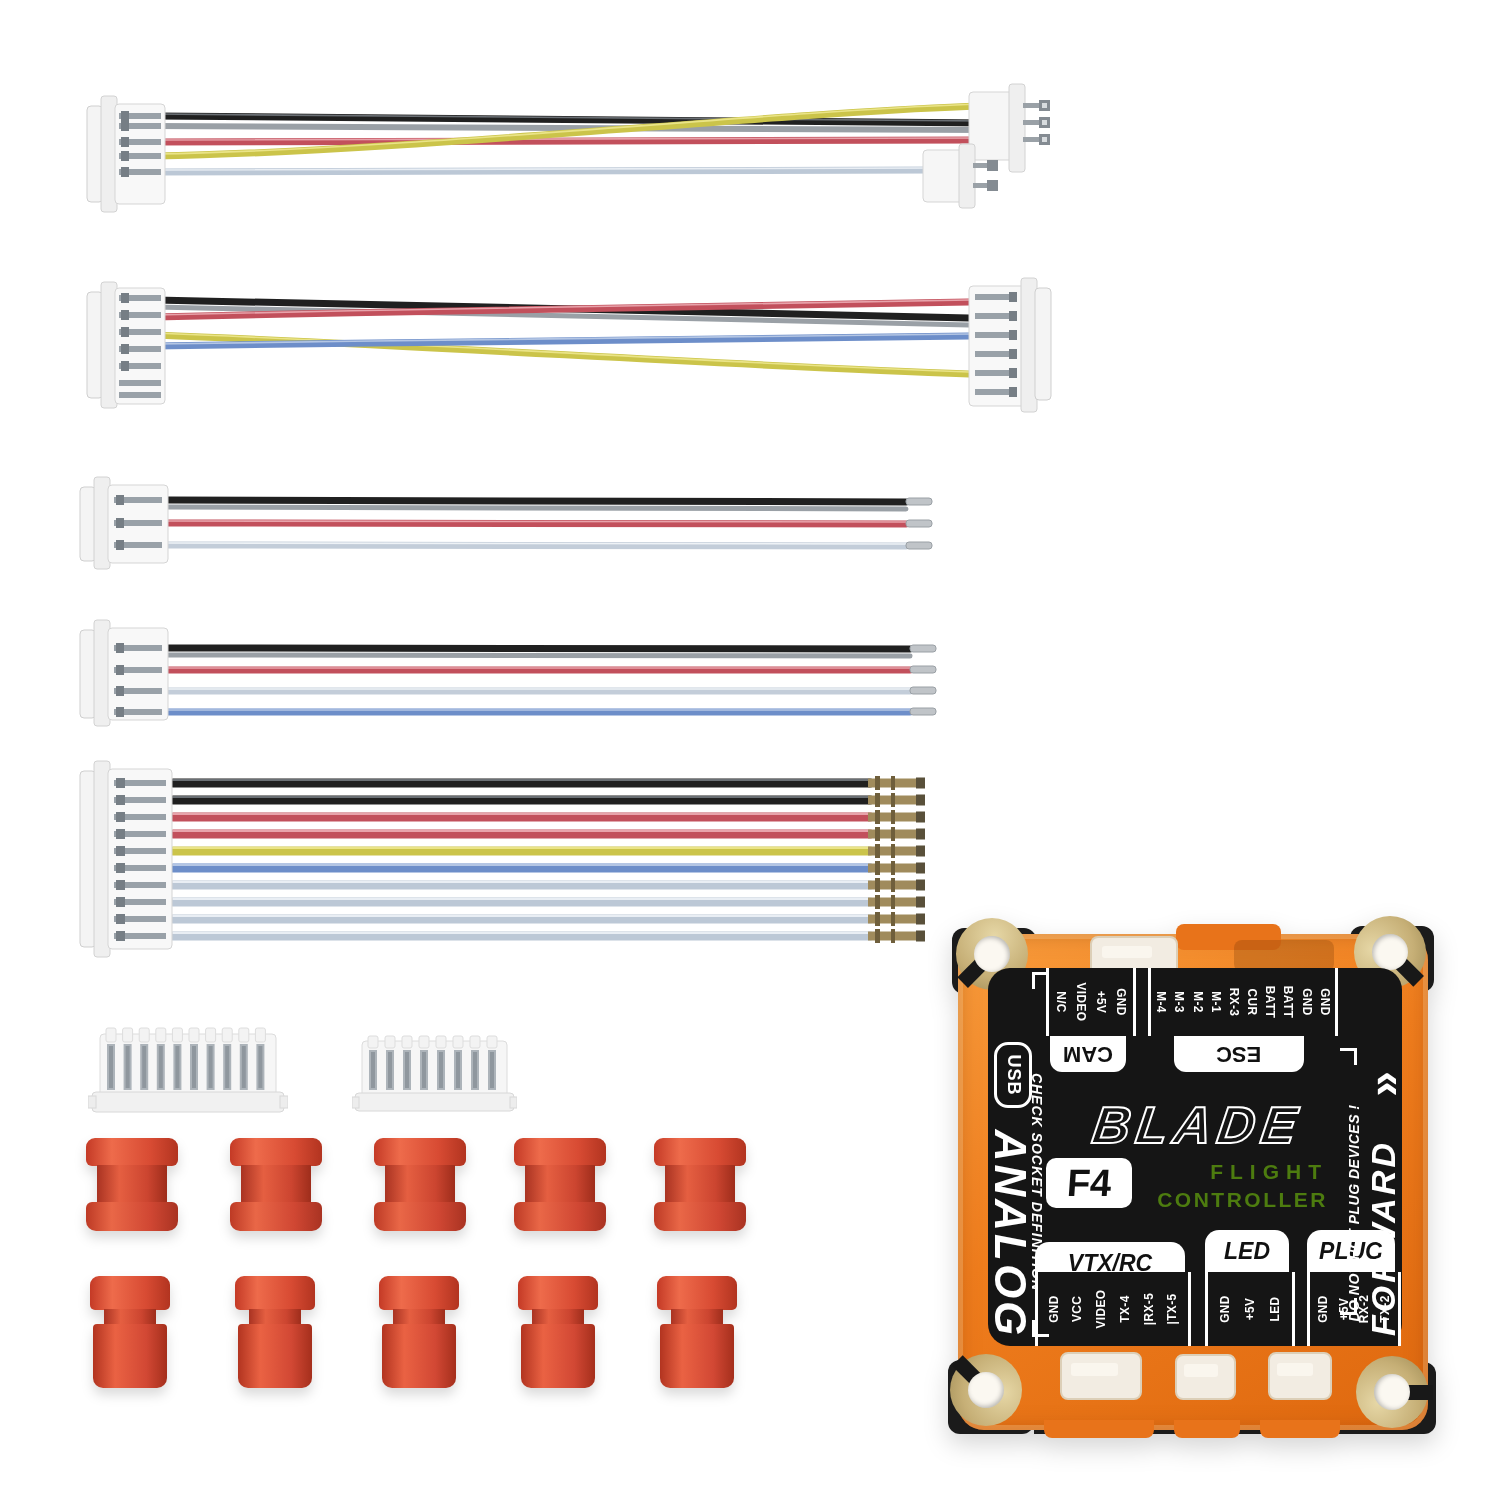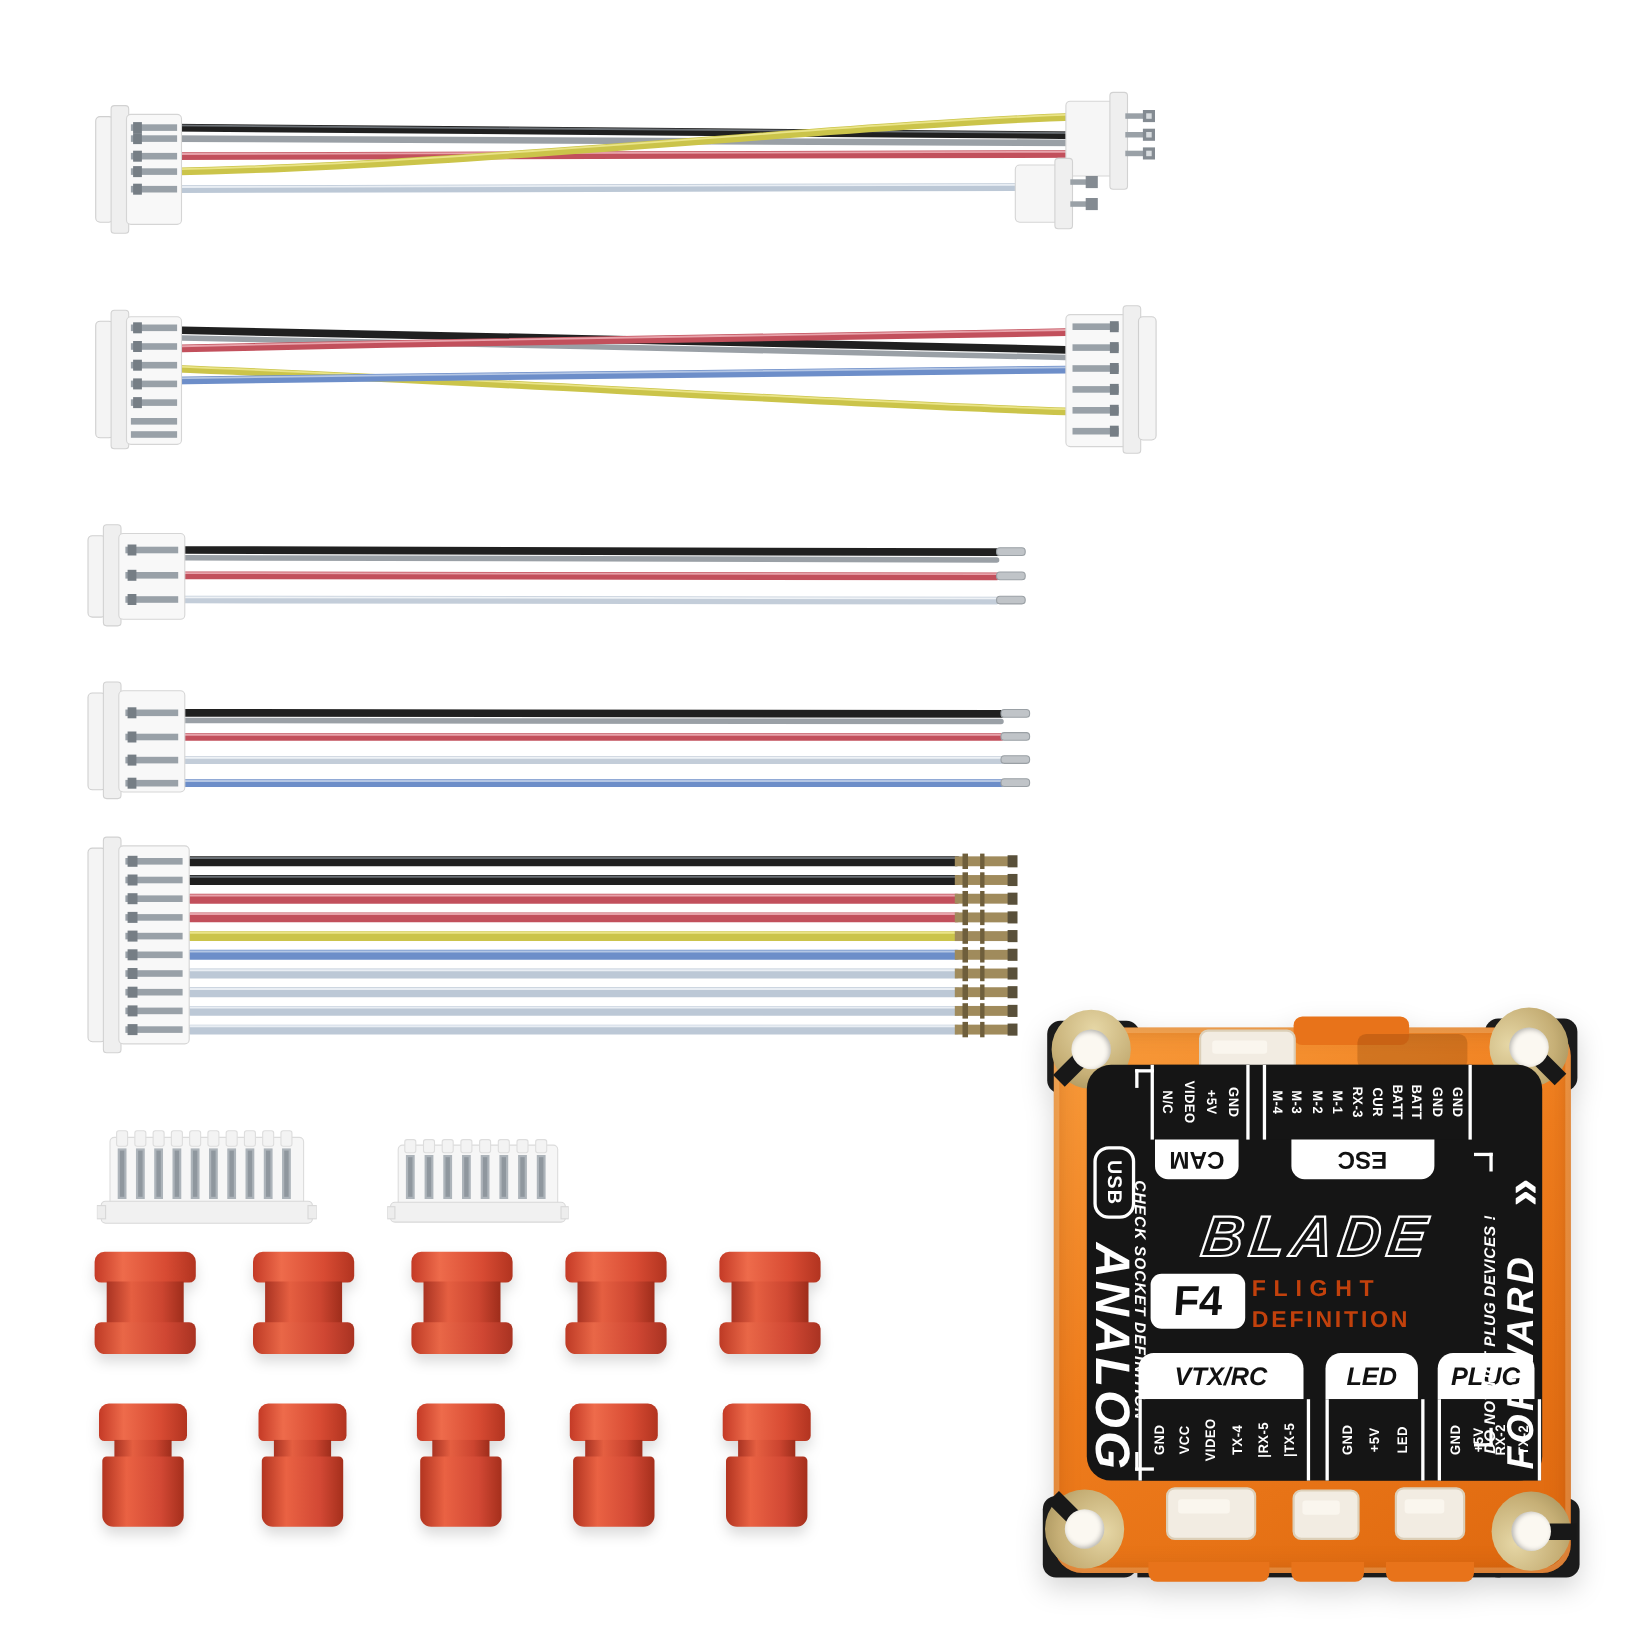--- a/index.html
+++ b/index.html
@@ -54,21 +54,21 @@
   #analog span{font-style:italic;font-weight:900;font-size:44px;letter-spacing:3px;}
   #warning span{font-style:italic;font-weight:700;font-size:14px;letter-spacing:.5px;}
   #forward span{font-style:italic;font-weight:900;font-size:34px;letter-spacing:3px;}
   #chevrons span{font-weight:900;font-size:46px;}
 
   #blade{position:absolute;display:flex;align-items:center;justify-content:center;}
   #blade span{font-style:italic;font-weight:900;font-size:52px;letter-spacing:6px;color:#151515;
               -webkit-text-stroke:2px #ffffff;transform:skewX(-8deg);}
   #f4box{position:absolute;background:#fff;border-radius:10px;display:flex;align-items:center;justify-content:center;}
   #f4box span{font-weight:800;font-size:38px;color:#111;transform:skewX(-4deg);}
-  #prodname{position:absolute;color:#c2410c;text-align:left;}
+  #prodname{position:absolute;color:#4d7c0f;text-align:right;}
   #prodname .l1{font-weight:700;font-size:21px;letter-spacing:7px;}
   #prodname .l2{font-weight:700;font-size:21px;letter-spacing:2.5px;margin-top:4px;}
 
   .bracket{position:absolute;width:14px;height:14px;}
   .bracket.tl{border-top:3px solid #fff;border-left:3px solid #fff;}
   .bracket.bl{border-bottom:3px solid #fff;border-left:3px solid #fff;}
   .bracket.tr{border-top:3px solid #fff;border-right:3px solid #fff;}
   .bracket.br{border-bottom:3px solid #fff;border-right:3px solid #fff;}
 
   
@@ -638,24 +638,24 @@
       </div>
 
       <div id="blade" style="left:70px;top:128px;width:280px;height:58px">
         <span>BLADE</span>
       </div>
       <div id="f4box" style="left:58px;top:190px;width:86px;height:50px">
         <span>F4</span>
       </div>
       <div id="prodname" style="left:150px;top:192px;width:190px">
         <div class="l1">FLIGHT</div>
-        <div class="l2">DEFINITION</div>
-      </div>
-
-      <div class="tab botside" style="left:47px;top:262px;width:150px;height:42px">
+        <div class="l2">CONTROLLER</div>
+      </div>
+
+      <div class="tab botside" style="left:47px;top:274px;width:150px;height:42px">
         <span>VTX/RC</span>
       </div>
       <div class="pinbox" style="left:47px;top:304px;width:150px;height:74px">
         <div class="pcol b">
             <span>GND</span>
           </div>
         <div class="pcol b">
             <span>VCC</span>
           </div>
         <div class="pcol b">

